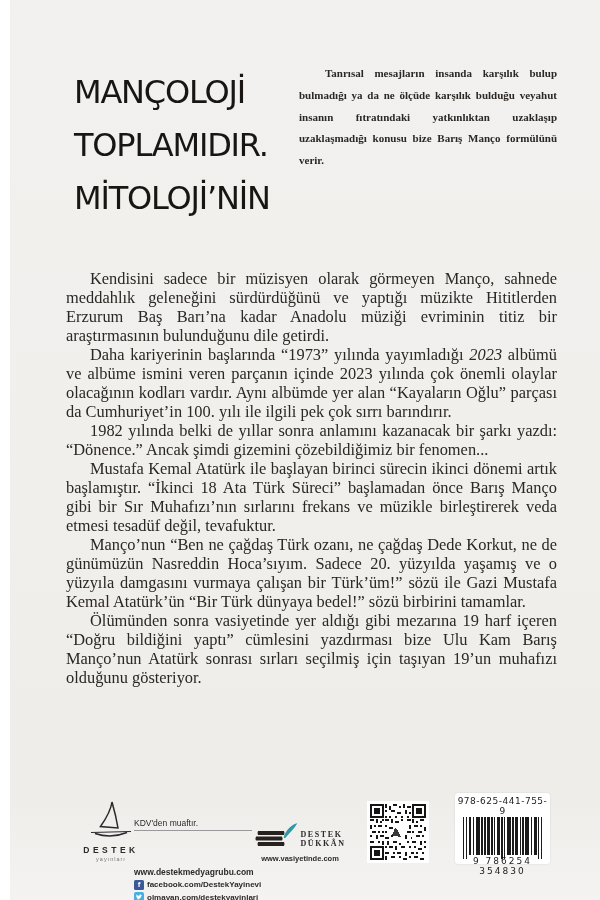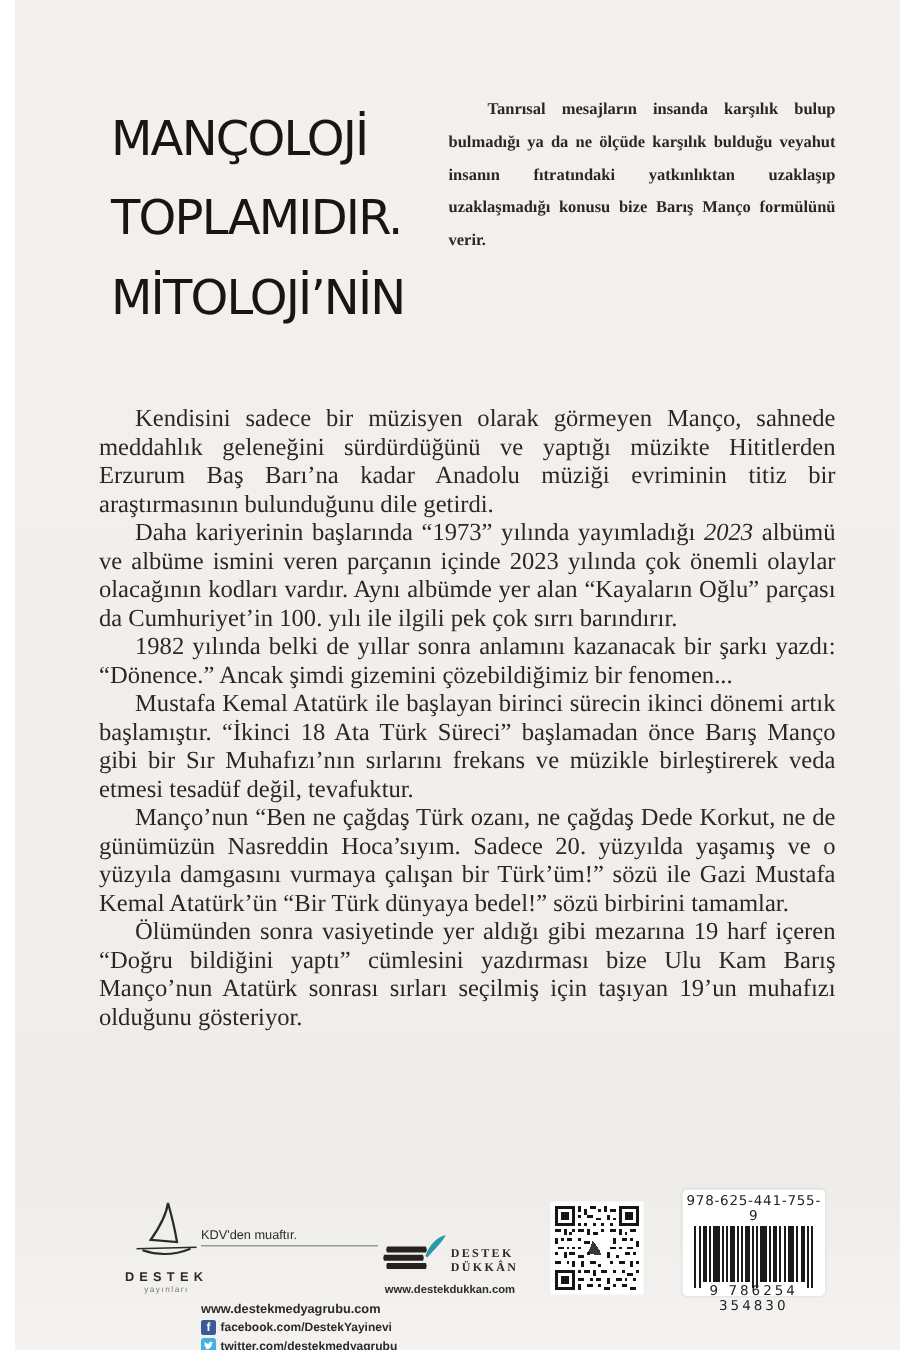--- a/index.html
+++ b/index.html
@@ -102,21 +102,21 @@
       <div class="row">
         <span class="fb-icon">f</span>
         <span class="sm-url">facebook.com/DestekYayinevi</span>
       </div>
       <div class="row">
         <span class="tw-icon">
           <svg width="8" height="8" viewBox="0 0 8 8">
               <path d="M1 6.4c2.6.7 5.3-1 5.4-3.8.3-.2.6-.5.7-.9-.3.1-.6.2-.9.2C5.9 1.4 5.3 1.3 4.9 1.6c-.5.3-.7.8-.6 1.3C3.2 2.8 2.2 2.3 1.5 1.5 1.1 2.2 1.3 3 1.9 3.4 1.7 3.4 1.4 3.4 1.2 3.3c0 .7.5 1.3 1.2 1.5-.2.1-.5.1-.7 0 .2.6.7 1 1.4 1-.6.4-1.3.7-2.1.6z" fill="#fff"></path>
             </svg>
         </span>
-        <span class="sm-url">twitter.com/destekmedyagrubu</span>
+        <span class="sm-url">olmayan.com/destekyayinlari</span>
       </div>
     </div>
 
     <div class="logo-dukkan">
       <div class="top">
         <span>
           <svg width="34" height="22" viewBox="0 0 34 22">
             <path d="M4 5 Q3 7 4 9 L30 9 Q31 7 30 5 Z" fill="#26221f"></path>
             <path d="M2 10.5 Q1 12.5 2 14.5 L28 14.5 Q29 12.5 28 10.5 Z" fill="#26221f"></path>
             <path d="M4 16 Q3 18 4 20 L30 20 Q31 18 30 16 Z" fill="#26221f"></path>
@@ -125,21 +125,21 @@
         <span style="margin-left:-8px;margin-top:-12px;">
           <svg width="16" height="16" viewBox="0 0 12 12">
               <path d="M11.5.2 C7.5 1 3 5 1.2 10.8 L2.2 11.5 C5.5 7.5 9.5 4 11.5.2 Z" fill="#2b9aa8"></path>
             </svg>
         </span>
         <span class="dukkan-names">
           <div>DESTEK</div>
           <div>DÜKKÂN</div>
         </span>
       </div>
-      <div class="dukkan-url">www.destekdukkan.com</div>
+      <div class="dukkan-url">www.vasiyetinde.com</div>
     </div>
 
     <div class="qr-box">
       <svg width="56" height="56" viewBox="0 0 29 29" shape-rendering="crispEdges">
         <rect width="29" height="29" fill="#fff"></rect>
         <path d="M0 0h7v7H0zM22 0h7v7h-7zM0 22h7v7H0z" fill="#151515"></path>
         <path d="M1 1h5v5H1zM23 1h5v5h-5zM1 23h5v5H1z" fill="#fff"></path>
         <path d="M2 2h3v3H2zM24 2h3v3h-3zM2 24h3v3H2z" fill="#151515"></path>
         <path fill="#151515" d="M8 0h1v2H8zM10 1h1v2h-1zM12 0h2v1h-2zM15 1h1v1h-1zM17 0h1v2h-1zM19 1h2v1h-2zM8 3h1v1H8zM11 3h2v1h-2zM14 4h2v1h-2zM18 3h1v2h-1zM20 4h1v1h-1zM8 6h1v1H8zM10 6h1v1h-1zM13 6h1v1h-1zM16 6h1v1h-1zM19 6h1v1h-1zM0 8h2v1H0zM3 8h1v2H3zM5 9h1v1H5zM6 8h1v1h-1zM8 8h2v1H8zM11 8h1v2h-1zM13 9h2v1h-2zM16 8h1v1h-1zM19 8h2v1h-2zM22 8h1v2h-1zM24 9h1v1h-1zM26 8h2v1h-2zM0 11h1v2H0zM2 11h1v1H2zM4 11h2v1H4zM8 11h1v1H8zM10 12h2v1h-2zM20 11h1v2h-1zM23 11h2v1h-2zM26 11h1v1h-1zM28 12h1v2h-1zM1 14h2v1H1zM4 14h1v1H4zM6 14h1v1h-1zM8 14h1v1H8zM19 14h2v1h-2zM22 14h1v1h-1zM25 14h2v1h-2zM0 16h1v1H0zM3 16h1v2H3zM5 16h2v1H5zM8 17h2v1H8zM11 16h1v1h-1zM18 16h1v2h-1zM21 17h1v1h-1zM24 16h2v1h-2zM27 16h1v1h-1zM0 19h2v1H0zM4 19h1v1H4zM6 19h1v2h-1zM9 19h1v2H9zM12 19h2v1h-2zM15 20h1v1h-1zM19 19h1v1h-1zM22 19h2v1h-2zM26 19h1v2h-1zM28 19h1v1h-1zM8 22h1v1H8zM10 22h2v1h-2zM13 22h1v2h-1zM16 22h2v1h-2zM20 22h1v1h-1zM23 22h1v1h-1zM25 23h2v1h-2zM28 22h1v1h-1zM8 25h2v1H8zM12 25h1v1h-1zM14 25h2v1h-2zM18 25h1v2h-1zM21 25h2v1h-2zM24 25h1v1h-1zM27 25h1v1h-1zM8 27h1v2H8zM11 27h2v1h-2zM15 27h1v1h-1zM17 28h2v1h-2zM20 27h1v1h-1zM23 27h2v1h-2zM26 28h2v1h-2z"></path>
         <path fill="#151515" d="M13 12 C12.7 13.5 12 15 11 16.5 L16 17 C15.6 15.3 14.4 13.5 13 12 Z" opacity=".85"></path>

